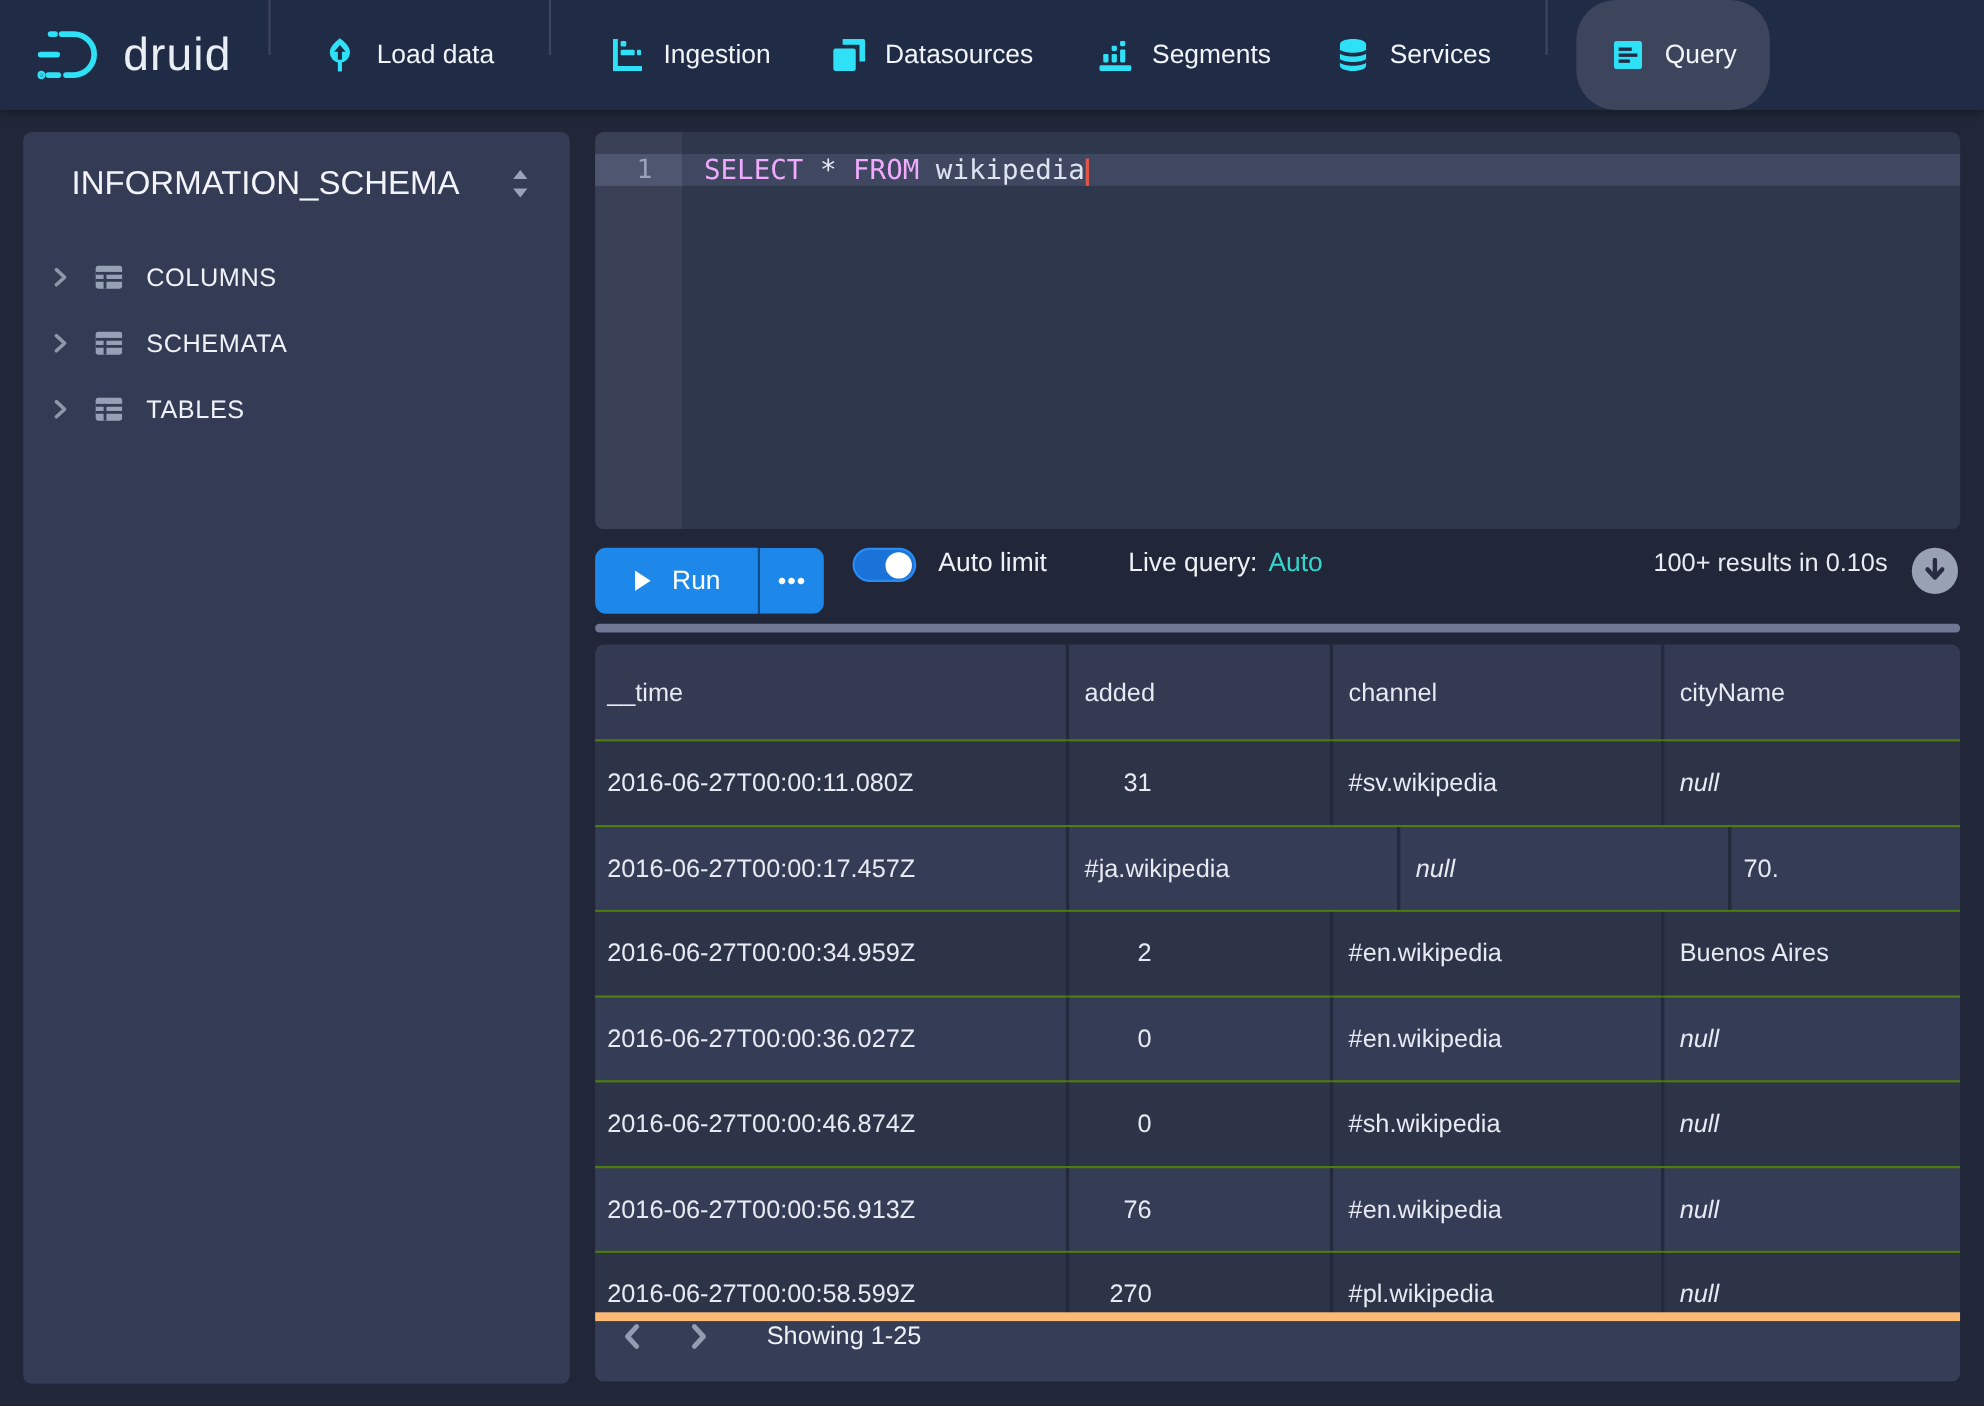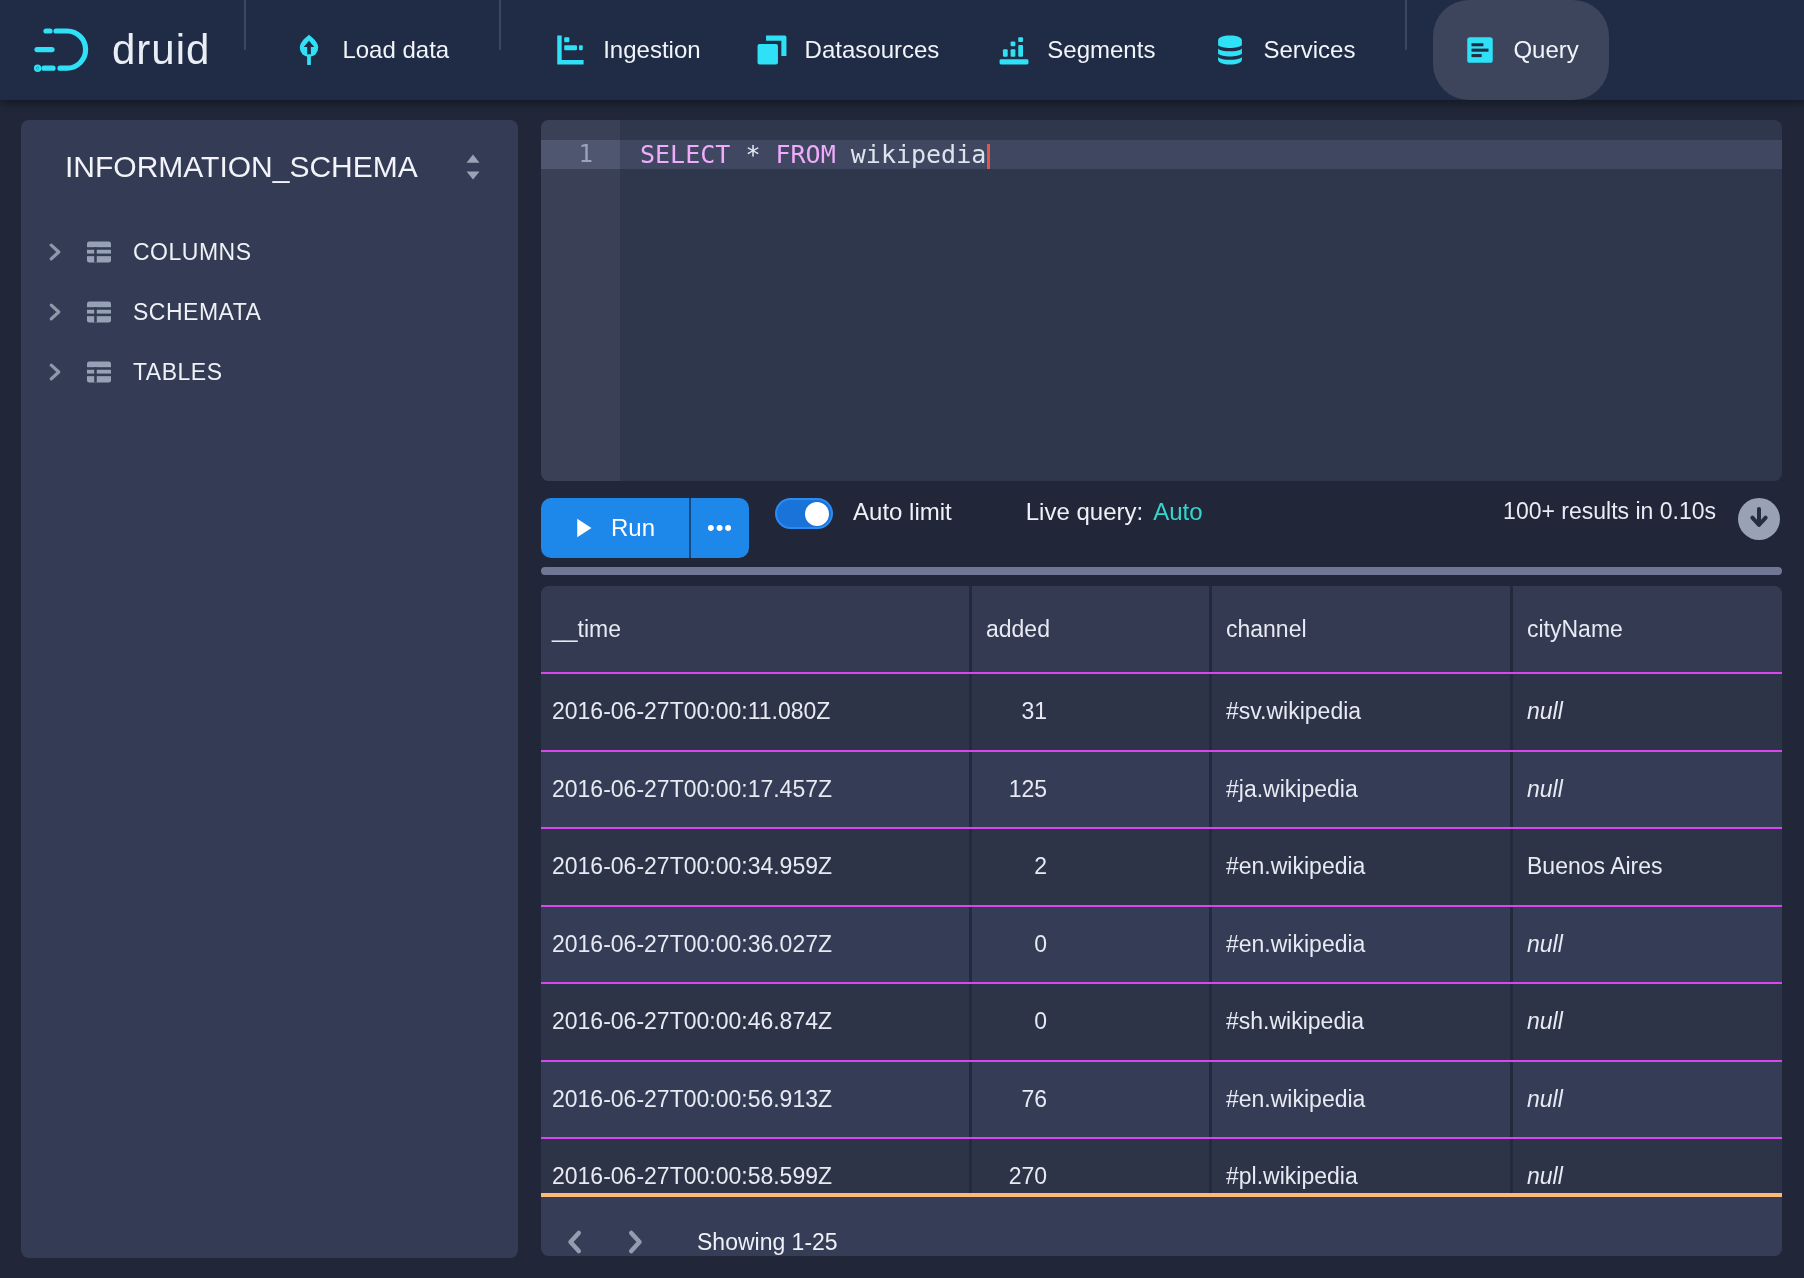--- a/index.html
+++ b/index.html
@@ -124,29 +124,29 @@
     font-size:23px; color:#e7eaf2; overflow:hidden; white-space:nowrap;
   }
   .cell + .cell { border-left:3px solid #242a3d; }
   .c-time    { width:428px; padding-left:11px; }
   .c-added   { width:240px; padding-left:14px; }
   .c-channel { width:301px; padding-left:14px; }
   .c-city    { width:301px; padding-left:14px; }
   .c-comment { width:240px; padding-left:11px; }
   .row .c-added { justify-content:flex-end; padding-left:0; padding-right:162px; }
   .rheader .cell { cursor:pointer; }
-  .row { display:flex; height:77.5px; border-top:2px solid #d946ef; }
+  .row { display:flex; height:77.5px; border-top:2px solid #4d7c0f; }
   .row.odd  { background:#2d3448; }
   .row.even { background:#353c55; }
   .null-val { font-style:italic; }
 
   .pagination {
     position:absolute; left:0; bottom:0; width:100%; height:63px;
-    background:#363d57; border-top:4px solid #fdba74;
-    display:flex; align-items:flex-end;
+    background:#363d57; border-top:8px solid #fdba74;
+    display:flex; align-items:flex-start;
   }
   .page-btn { background:none; border:none; cursor:pointer; color:#949cb0; padding:0; }
   .page-prev { margin-left:22px; }
   .page-next { margin-left:36px; }
   .showing { margin-left:50px; font-size:23px; color:#eef1f6; }
 </style>
 </head>
 <body>
 
 <div class="navbar">
@@ -361,21 +361,20 @@
   <div>
       <div class="row odd">
         <div class="cell c-time">2016-06-27T00:00:11.080Z</div>
         <div class="cell c-added">31</div>
         <div class="cell c-channel">#sv.wikipedia</div>
         <div class="cell c-city null-val">null</div>
         <div class="cell c-comment">Bo</div>
       </div>
       <div class="row even">
         <div class="cell c-time">2016-06-27T00:00:17.457Z</div>
-        <div class="cell c-added">125</div>
         <div class="cell c-channel">#ja.wikipedia</div>
         <div class="cell c-city null-val">null</div>
         <div class="cell c-comment">70.</div>
       </div>
       <div class="row odd">
         <div class="cell c-time">2016-06-27T00:00:34.959Z</div>
         <div class="cell c-added">2</div>
         <div class="cell c-channel">#en.wikipedia</div>
         <div class="cell c-city">Buenos Aires</div>
         <div class="cell c-comment">/* S</div>

